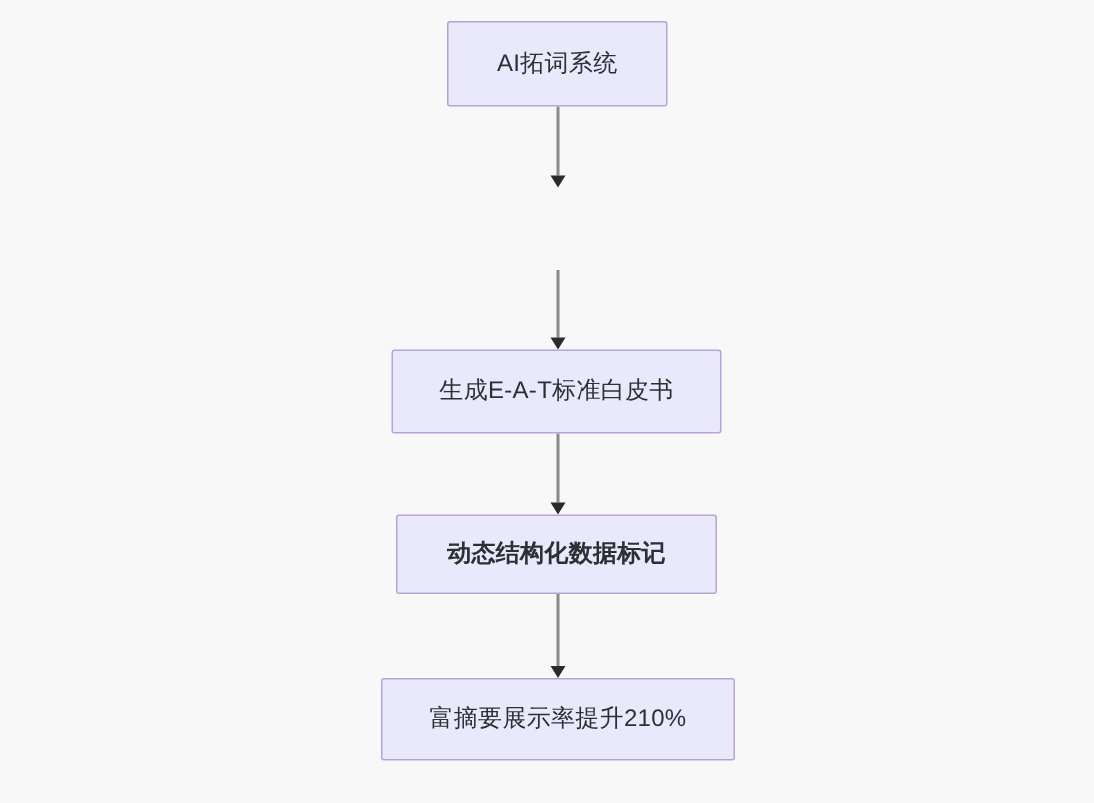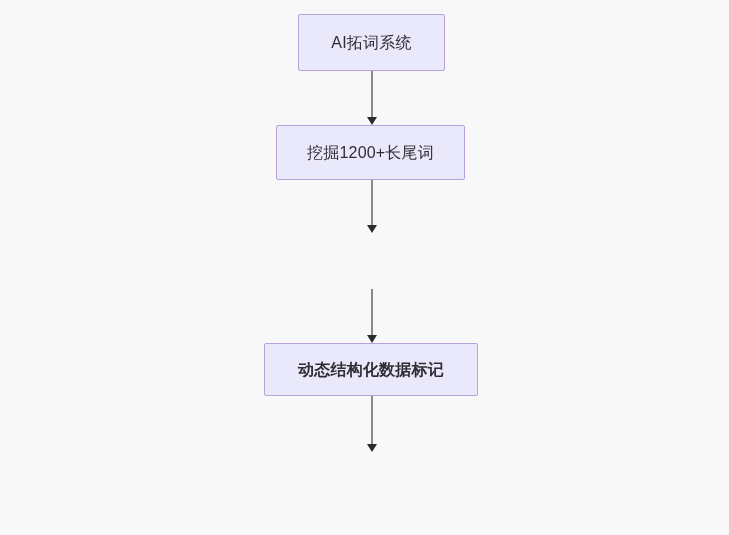--- a/index.html
+++ b/index.html
@@ -81,23 +81,26 @@
 
   <div class="connector" style="left:371px; top:396px; height:56px;">
     <div class="connector-line" style="height:48px;"></div>
     <div class="connector-head" style="top:48px;"></div>
   </div>
 
   <div class="node" style="left:298px; top:14px; width:147px; height:57px;">
     <span class="node-label">AI拓词系统</span>
   </div>
 
-  <div class="node" style="left:276px; top:125px; width:189px; height:55px;">
-    <span class="node-label">挖掘1200+长尾词</span>
+
+  <div class="node" style="left:261px; top:233px; width:220px; height:56px;">
+    <span class="node-label">生成E-A-T标准白皮书</span>
   </div>
-
 
   <div class="node" style="left:264px; top:343px; width:214px; height:53px;font-weight:bold;">
     <span class="node-label">动态结构化数据标记</span>
   </div>
 
+  <div class="node" style="left:254px; top:452px; width:236px; height:55px;">
+    <span class="node-label">富摘要展示率提升210%</span>
+  </div>
 
 </div>
 
 </body></html>

